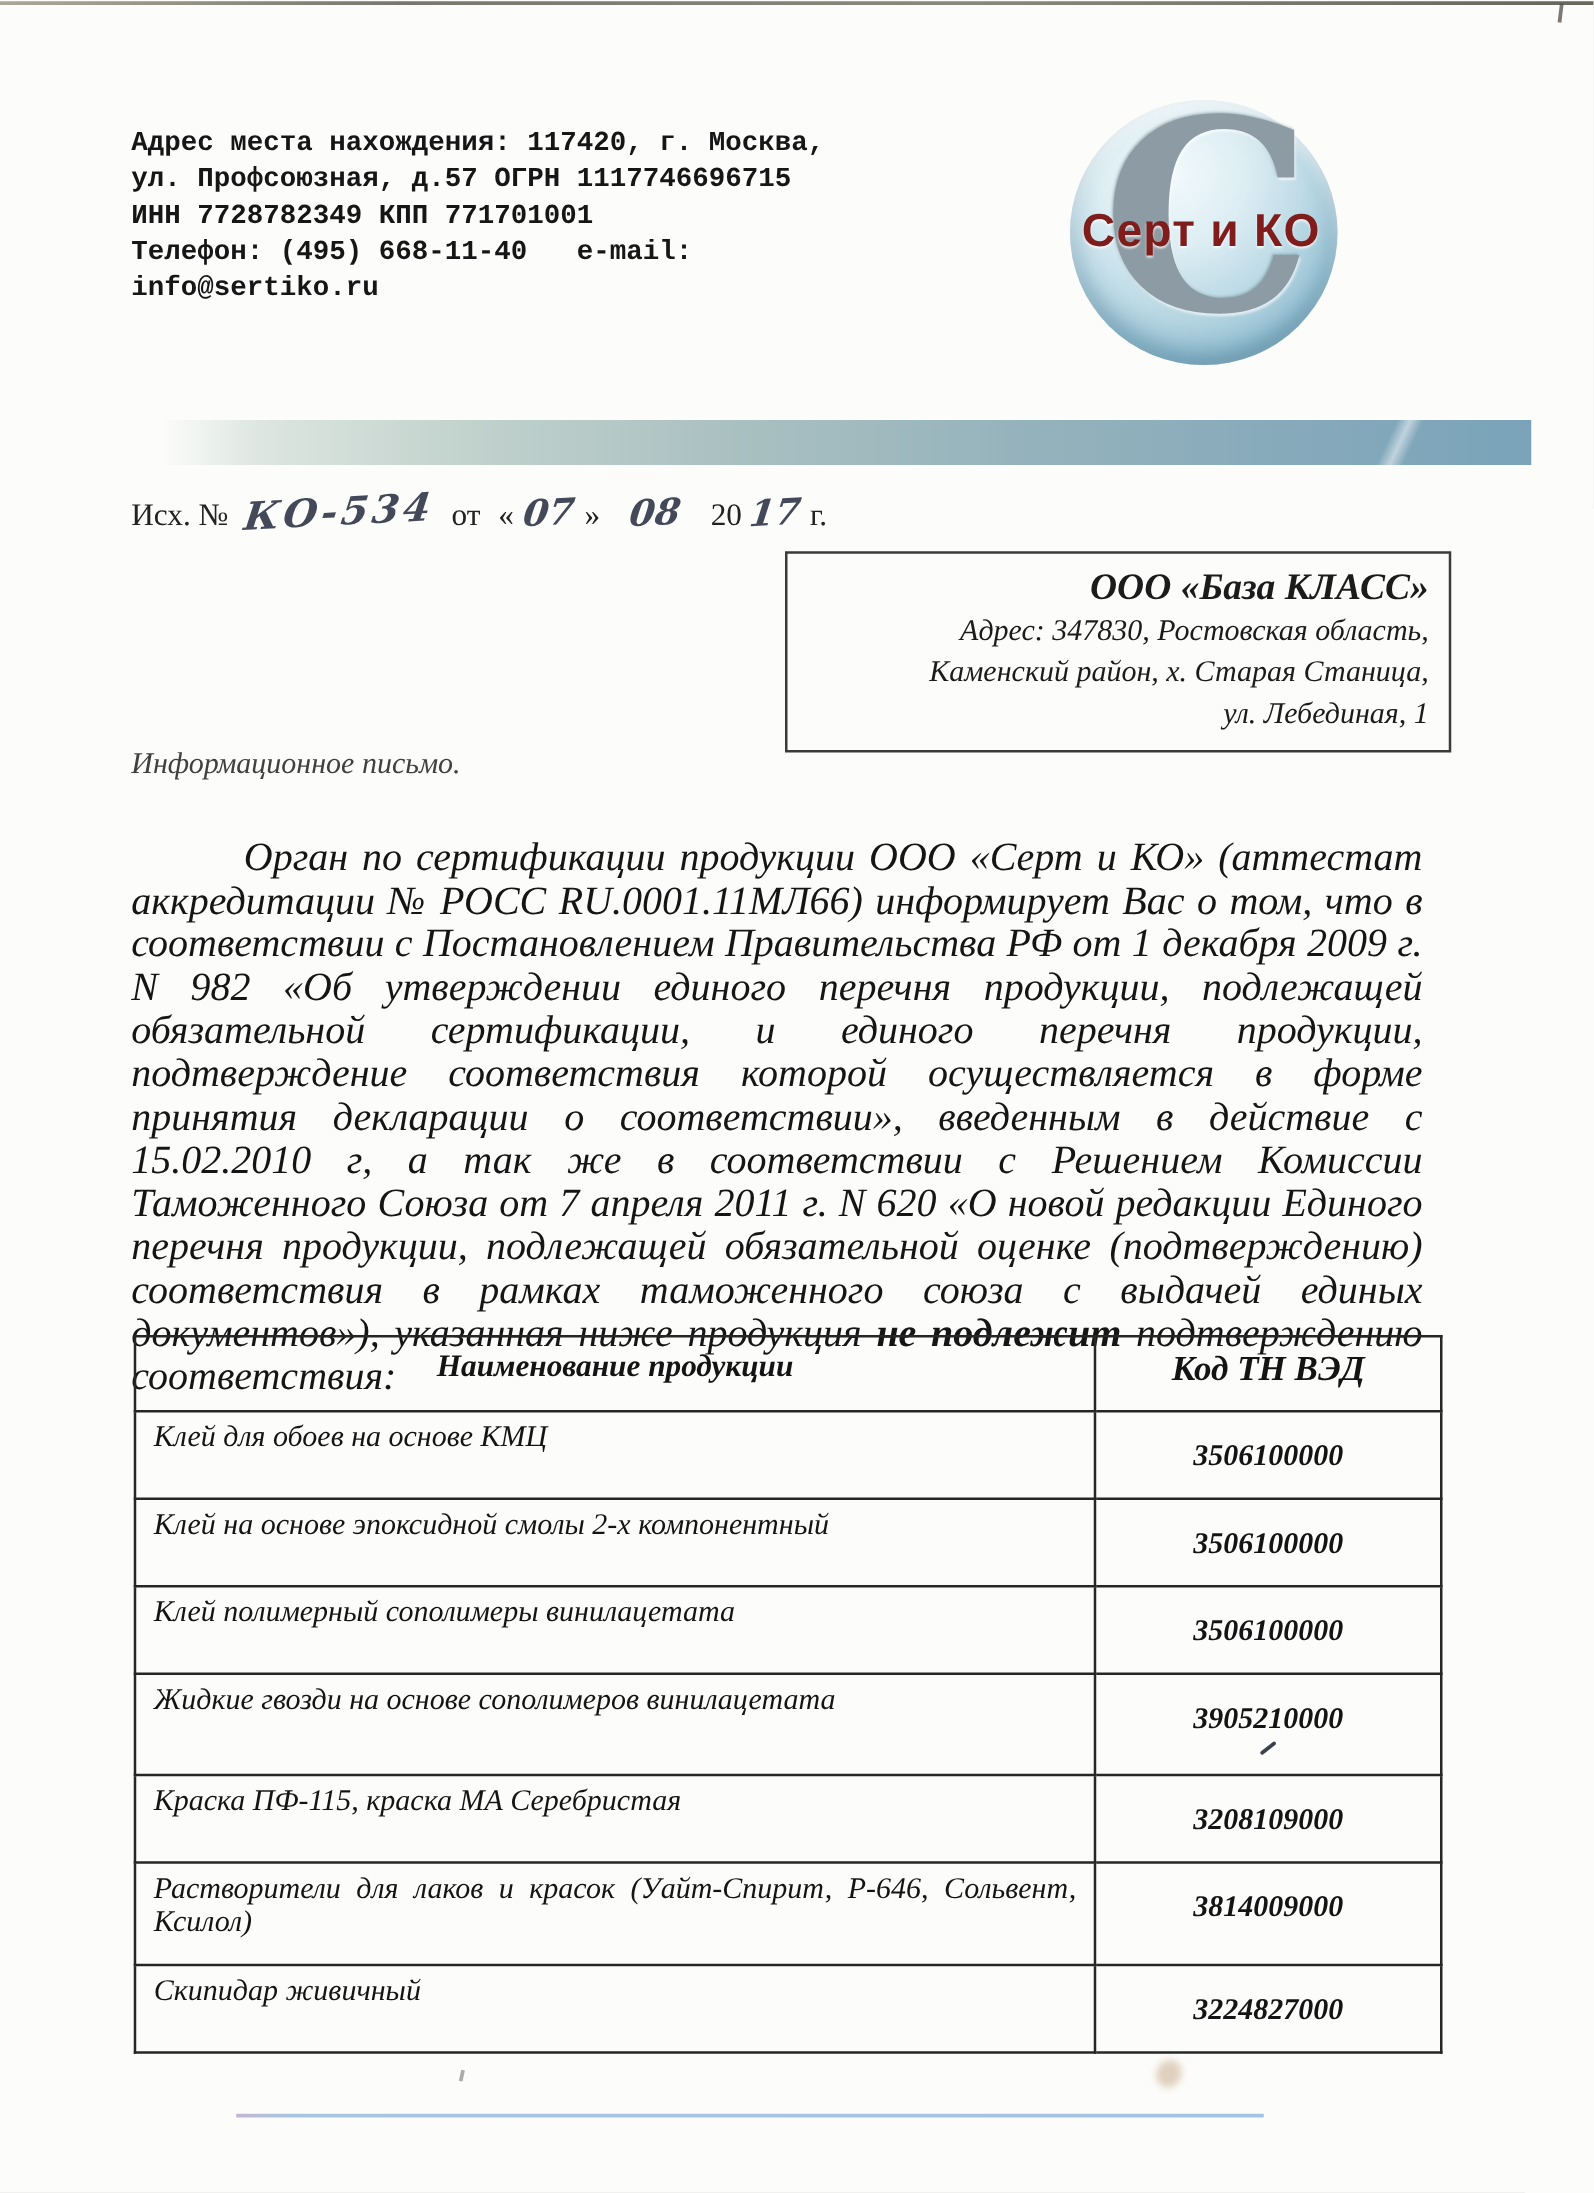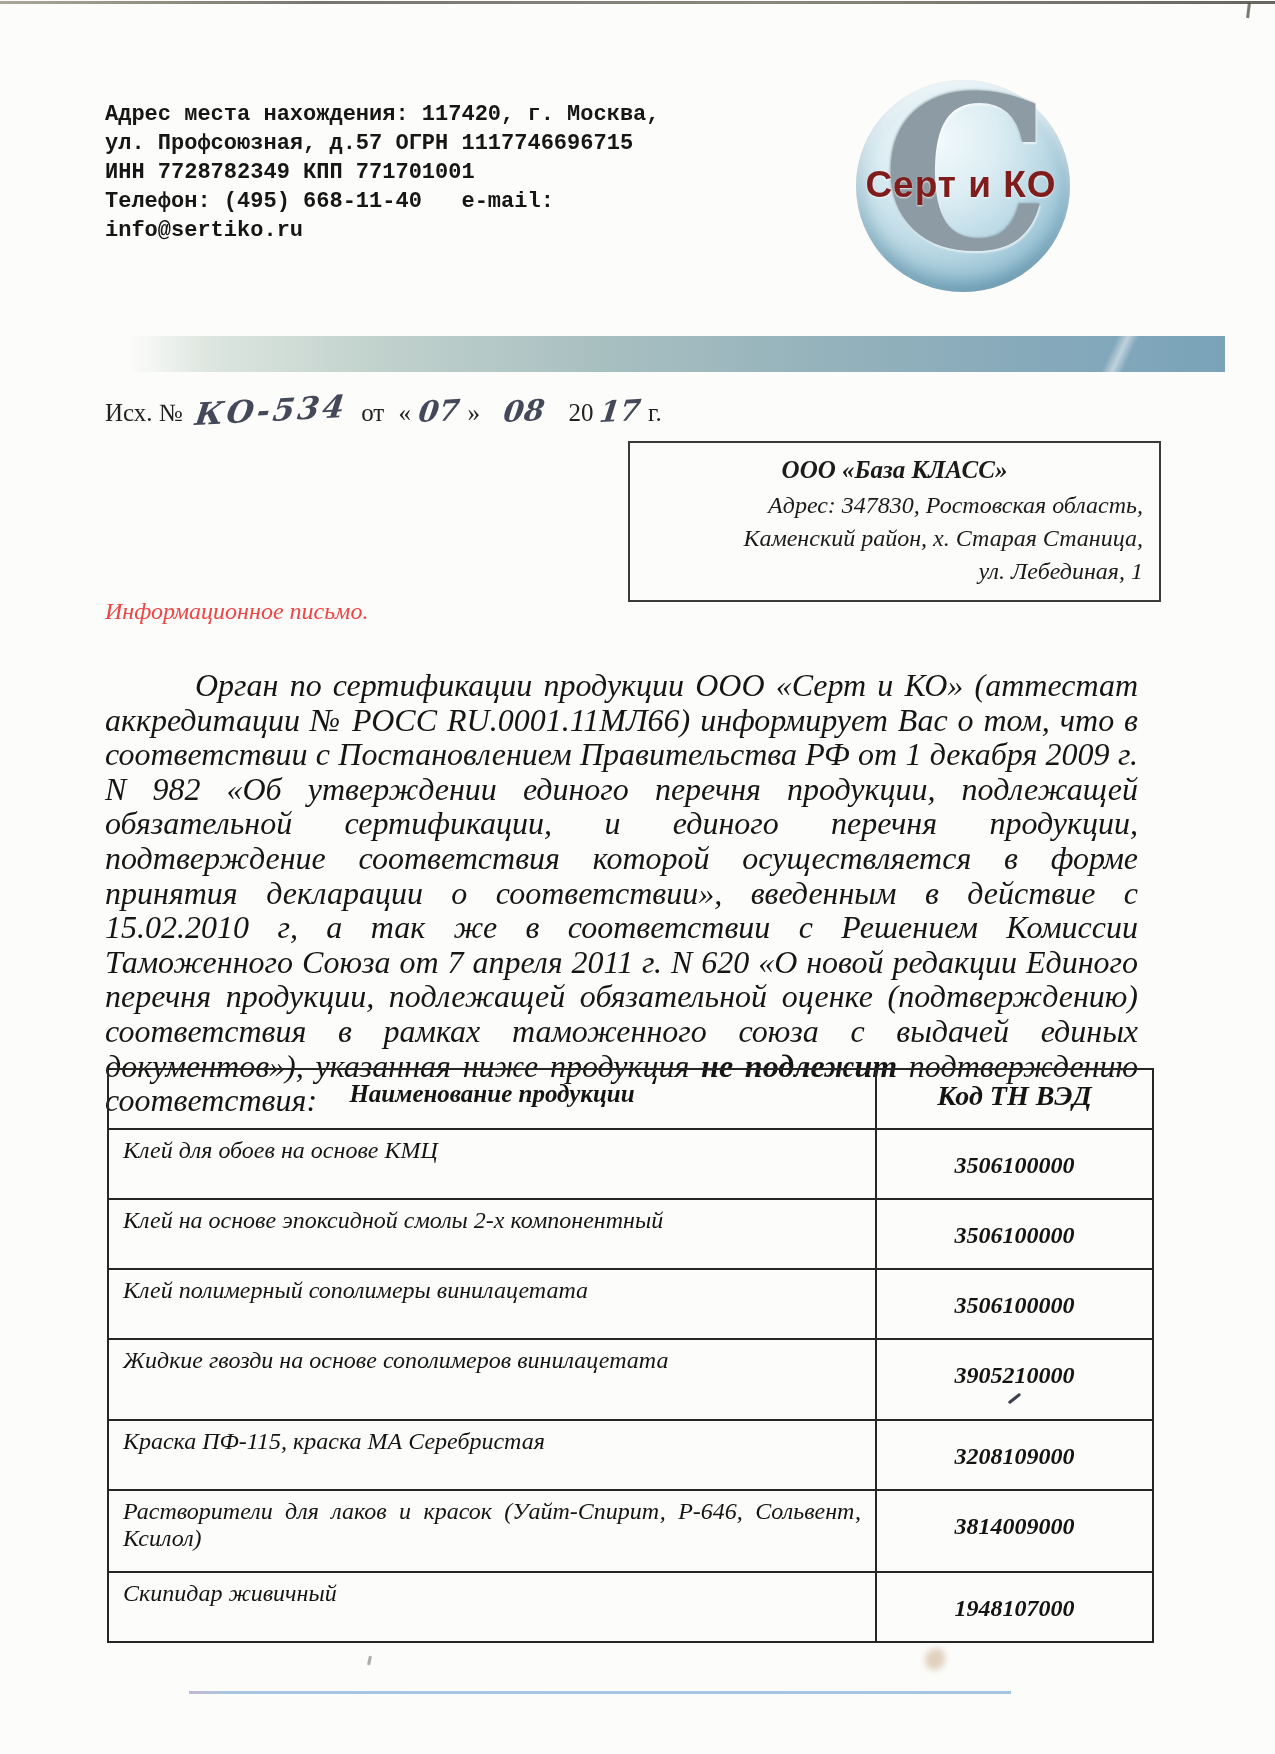--- a/index.html
+++ b/index.html
@@ -50,23 +50,23 @@
 4;text-align:center;vertical-align:baseline;}
   .hw{font-family:"DejaVu Serif",serif;font-style:italic;font-weight:600;color:#44495a;
     display:inline-block;transform:skewX(-10deg) rotate(-3deg);}
   .hw-num{font-size:31px;letter-spacing:3px;}
   .hw-sm{font-size:29px;}
 
   
   .recipient{position:absolute;left:628px;top:441px;width:533px;box-sizing:border-box;
     border:2px solid #3a3a3a;padding:8px 16px 12px;text-align:right;
     font-style:italic;font-size:24px;line-height:33px;color:#1b1b1b;}
-  .recipient .name{font-weight:700;font-size:25px;line-height:38px;text-align:center;}
+  .recipient .name{font-weight:700;font-size:30px;line-height:38px;}
 
-  .subject{position:absolute;left:105px;top:598px;font-style:italic;font-size:24px;color:#ef4444;}
+  .subject{position:absolute;left:105px;top:598px;font-style:italic;font-size:24px;color:#404040;}
 
   .bodytext{position:absolute;left:105px;top:668px;width:1033px;
     font-size:32px;line-height:34.6px;text-align:justify;text-indent:90px;color:#151515;margin:0;font-style:italic;}
   .bodytext b{font-weight:700;}
 
   
   table.products{position:absolute;left:107px;top:1068px;width:1047px;border-collapse:collapse;
     font-size:24px;color:#141414;}
   table.products th, table.products td{border:2.5px solid #262626;vertical-align:top;}
   th.h-name{width:73.5%;font-style:italic;font-weight:700;font-size:25px;text-align:center;padding:10px 8px 4px;}
@@ -173,21 +173,21 @@
         <tr>
       <td class="c-name">Растворители для лаков и красок (Уайт-Спирит, Р-646, Сольвент, Ксилол)</td>
       <td class="c-code">
         <span>3814009000</span>
         
       </td>
     </tr>
         <tr>
       <td class="c-name">Скипидар живичный</td>
       <td class="c-code">
-        <span>1948107000</span>
+        <span>3224827000</span>
         
       </td>
     </tr>
       </tbody>
   </table>
 
   <div class="bottom-rule"></div>
   <div class="smudge"></div>
   <div class="speck"></div>
 

